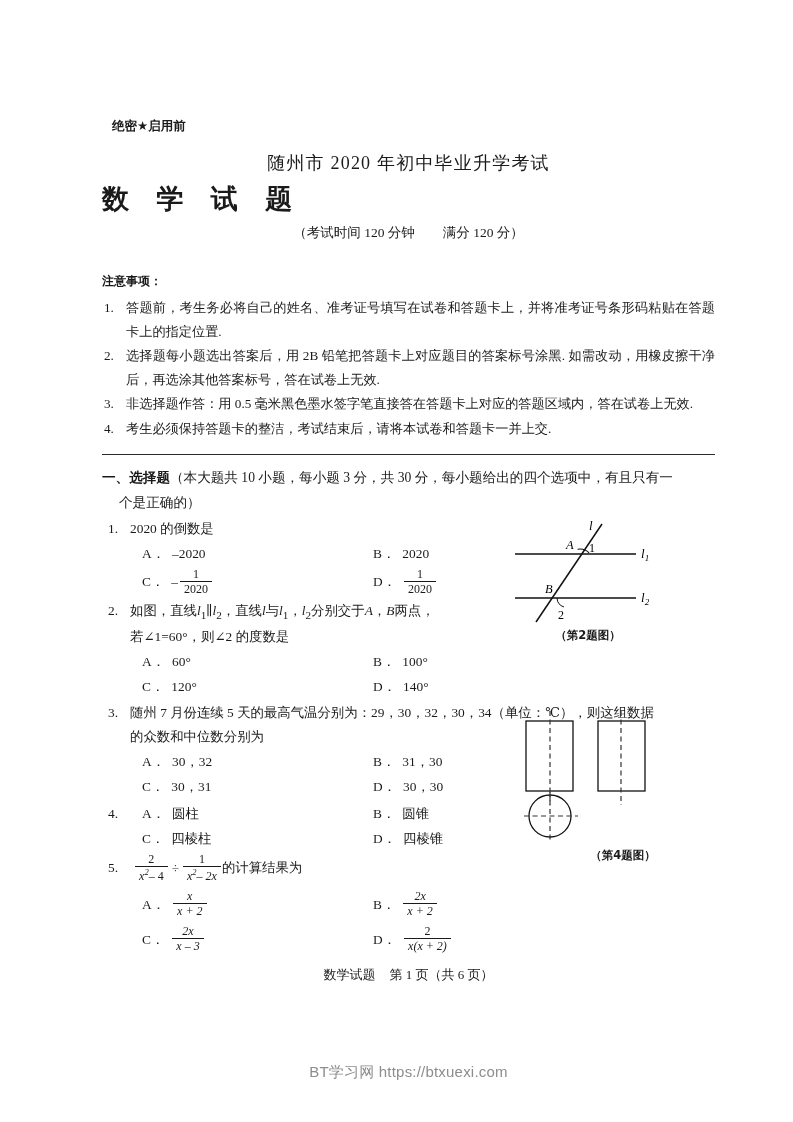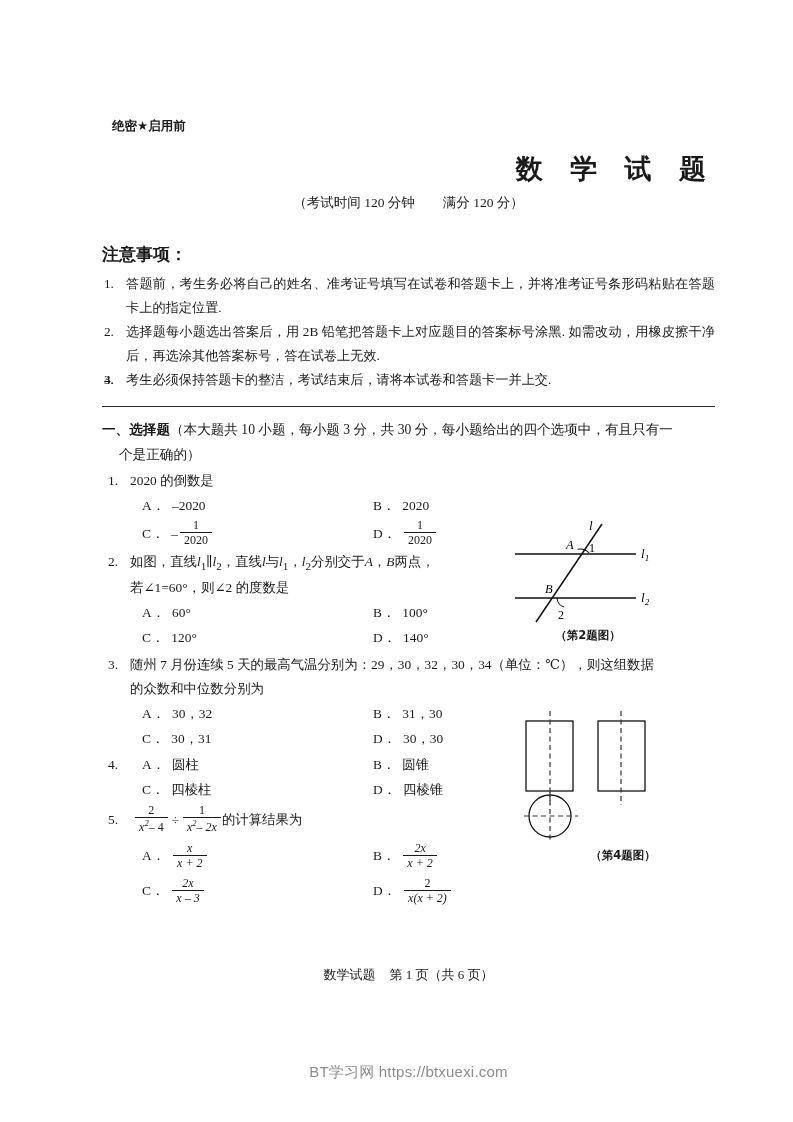--- a/index.html
+++ b/index.html
@@ -37,38 +37,38 @@
     margin: 0 0 16px 10px;
   }
   .exam-title {
     text-align: center;
     font-size: 18px;
     letter-spacing: 1.2px;
     margin: 0 0 6px 0;
     font-family: "Liberation Serif", "DejaVu Serif", serif;
   }
   .subject-title {
-    text-align: right;
+    text-align: left;
     font-size: 27px;
     font-weight: bold;
     letter-spacing: 9px;
     margin: 0 0 7px 0;
     font-family: "DejaVu Sans", "Liberation Sans", sans-serif;
   }
   .time-score {
     text-align: center;
     font-size: 13.5px;
     margin: 0 0 31px 0;
   }
   .time-score .gap { display: inline-block; width: 28px; }
 
   
   .notes-head {
     font-weight: bold;
-    font-size: 17px;
+    font-size: 12px;
     margin: 0 0 6px 0;
     font-family: "DejaVu Sans", "Liberation Sans", sans-serif;
   }
   ol.notes {
     list-style: none;
     margin: 0;
     padding: 0;
   }
   ol.notes li {
     position: relative;
@@ -195,30 +195,31 @@
     letter-spacing: 0.2px;
   }
 </style>
 </head>
 <body>
 
 <div class="page">
   <div class="content">
 
     <div class="secret-line">绝密★启用前</div>
+    <div class="exam-title">随州市 2020 年初中毕业升学考试</div>
     <div class="subject-title">数 学 试 题</div>
     <div class="time-score">
       <span>（考试时间 120 分钟</span><span class="gap"></span><span>满分 120 分）</span>
     </div>
 
     <div class="notes-head">注意事项：</div>
     <ol class="notes">
       <li><span class="num">1.</span><span>答题前，考生务必将自己的姓名、准考证号填写在试卷和答题卡上，并将准考证号条形码粘贴在答题卡上的指定位置.</span></li>
       <li><span class="num">2.</span><span>选择题每小题选出答案后，用 2B 铅笔把答题卡上对应题目的答案标号涂黑. 如需改动，用橡皮擦干净后，再选涂其他答案标号，答在试卷上无效.</span></li>
-      <li><span class="num">3.</span></li>
+      <li><span class="num">3.</span><span>非选择题作答：用 0.5 毫米黑色墨水签字笔直接答在答题卡上对应的答题区域内，答在试卷上无效.</span></li>
       <li><span class="num">4.</span><span>考生必须保持答题卡的整洁，考试结束后，请将本试卷和答题卡一并上交.</span></li>
     </ol>
 
     <hr class="divider">
 
     <div class="sec-head">
       <span class="b">一、选择题</span><span>（本大题共 10 小题，每小题 3 分，共 30 分，每小题给出的四个选项中，有且只有一</span>
       <span class="cont">个是正确的）</span>
     </div>
 

